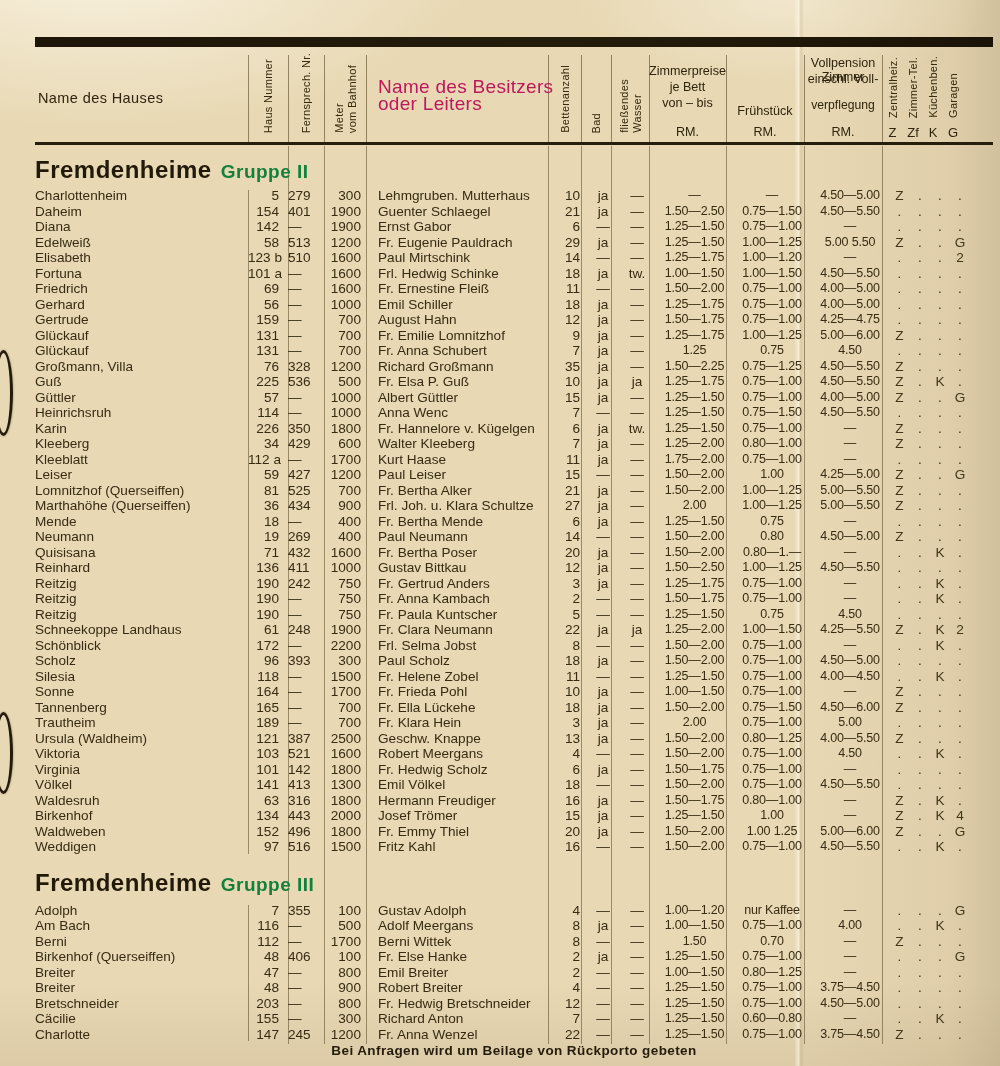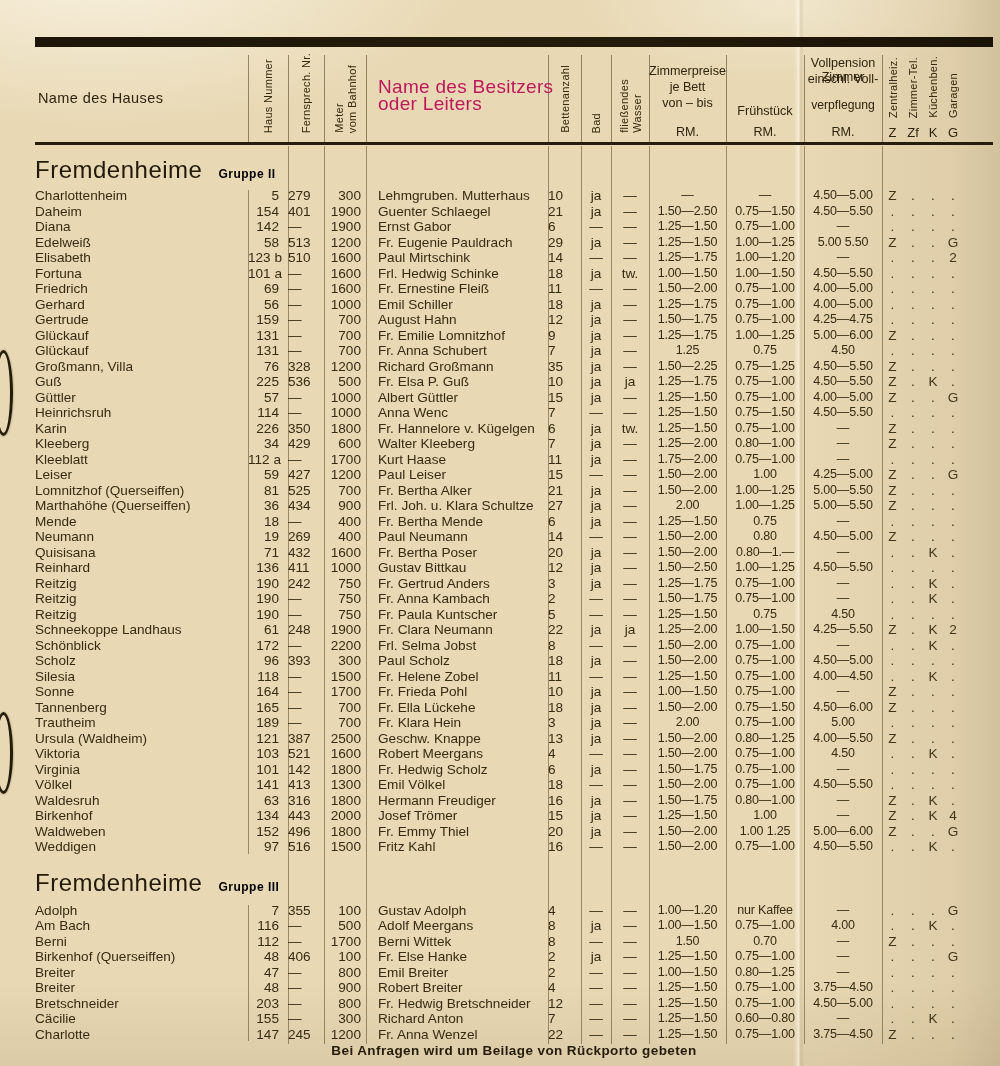--- a/index.html
+++ b/index.html
@@ -51,32 +51,32 @@
   .letters{position:absolute;left:847px;bottom:2px;width:81px;display:flex;font-size:13px;color:#2e2510;}
   .letters span{display:inline-block;text-align:center;}
   .letters .lz{width:21px;} .letters .lzf{width:20px;} .letters .lk{width:20px;} .letters .lg{width:20px;}
 
   
   .tbody{position:absolute;left:35px;top:146px;width:958px;height:898px;}
   .tbody>.vl{position:absolute;top:0;bottom:0;width:1px;background:rgba(72,58,30,.5);}
   .section{position:relative;}
   .gtitle{height:32px;padding-top:10px;white-space:nowrap;}
   .sec3 .gtitle{height:34px;padding-top:14px;}
-  .gt-main{font-size:24px;font-weight:normal;letter-spacing:.5px;color:#211a0a;}
-  .gt-sub{font-size:12px;font-weight:bold;letter-spacing:.5px;color:#000000;margin-left:16px;}
+  .gt-main{font-size:24px;font-weight:bold;letter-spacing:.5px;color:#211a0a;}
+  .gt-sub{font-size:19px;font-weight:bold;letter-spacing:.5px;color:#15803d;margin-left:9px;}
   .rows{position:relative;}
   .rows .vl-name{position:absolute;left:213px;top:2px;bottom:1px;width:1px;background:rgba(72,58,30,.5);}
   .row{display:flex;height:15.5px;line-height:15.6px;font-size:13.6px;white-space:nowrap;}
   .c{box-sizing:border-box;overflow:visible;}
   .c-name{width:213px;}
   .c-nr{width:40px;text-align:right;padding-right:9px;}
   .c-tel{width:36px;text-align:left;padding-right:7px;}
   .c-meter{width:42px;text-align:right;padding-right:5px;}
   .c-owner{width:182px;padding-left:12px;}
-  .c-betten{width:33px;text-align:left;padding-right:8px;}
+  .c-betten{width:33px;text-align:right;padding-right:8px;margin-left:7px;}
   .c-bad{width:30px;text-align:center;}
   .c-wasser{width:38px;text-align:center;}
   .c-preis,.c-fru,.c-pen{width:77px;text-align:center;font-size:12.5px;letter-spacing:-.2px;}
   .c-fru{width:78px;}.c-pen{width:78px;}
   .c-z,.c-zf,.c-k,.c-g{text-align:center;color:#41361b;}
   .c-z{width:21px;}.c-zf{width:20px;}.c-k{width:20px;}.c-g{width:20px;}
 
   .footer{position:absolute;left:35px;top:1043px;width:958px;text-align:center;
     font-size:13.5px;font-weight:bold;letter-spacing:.4px;color:#241c0c;}
 </style>

